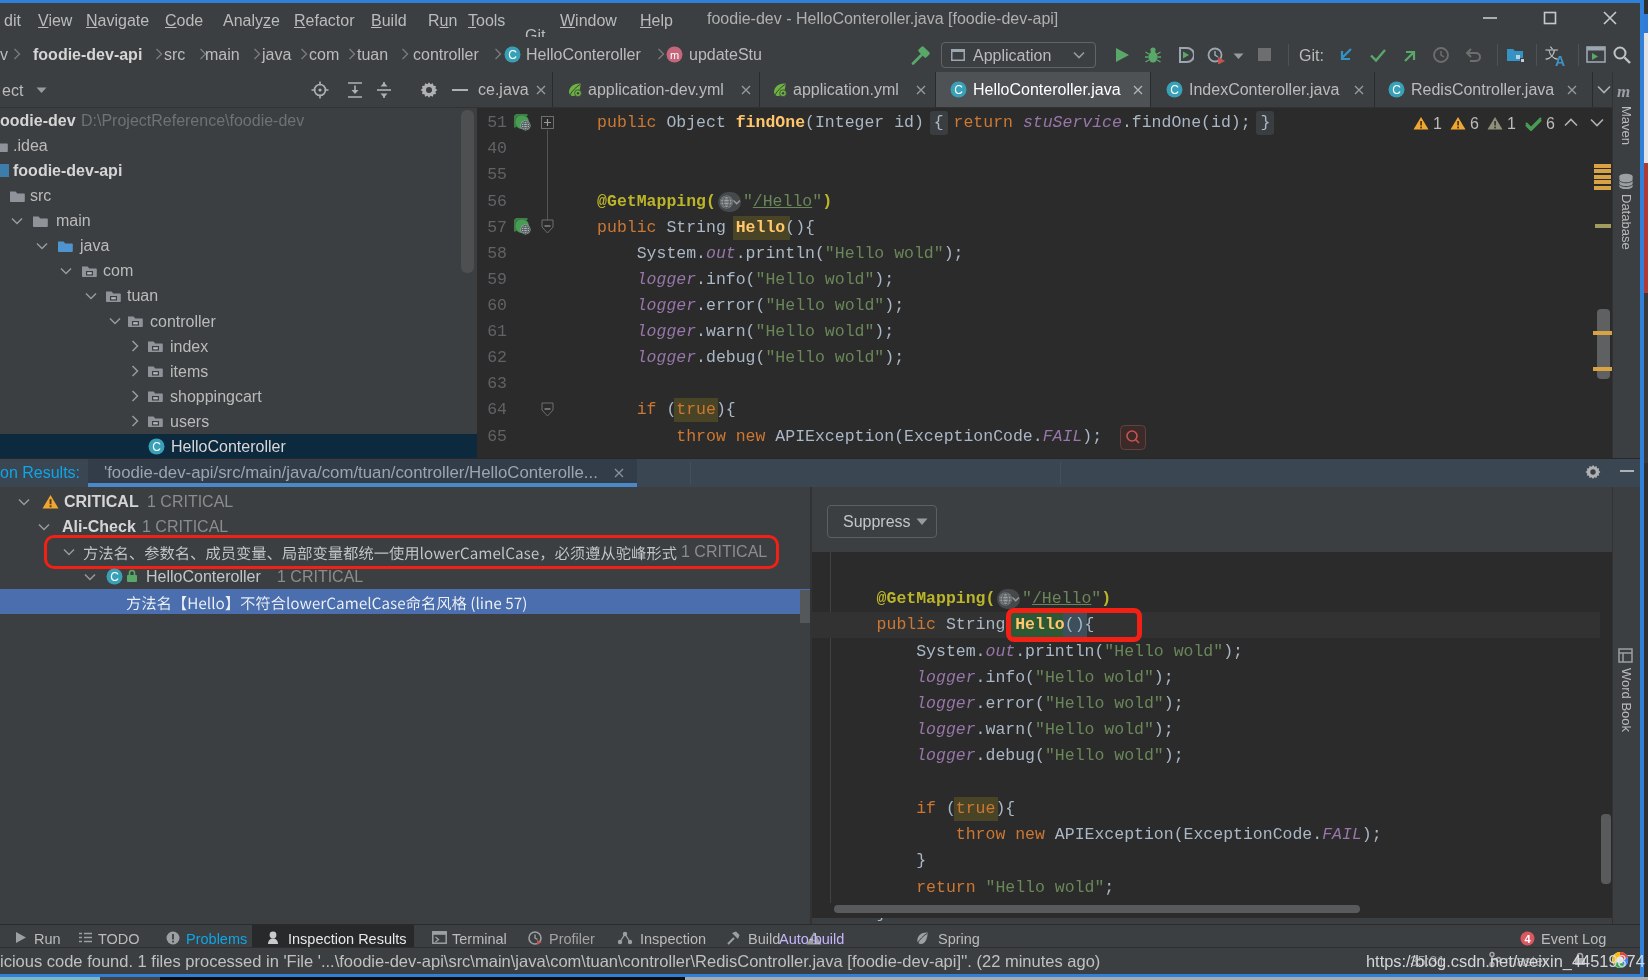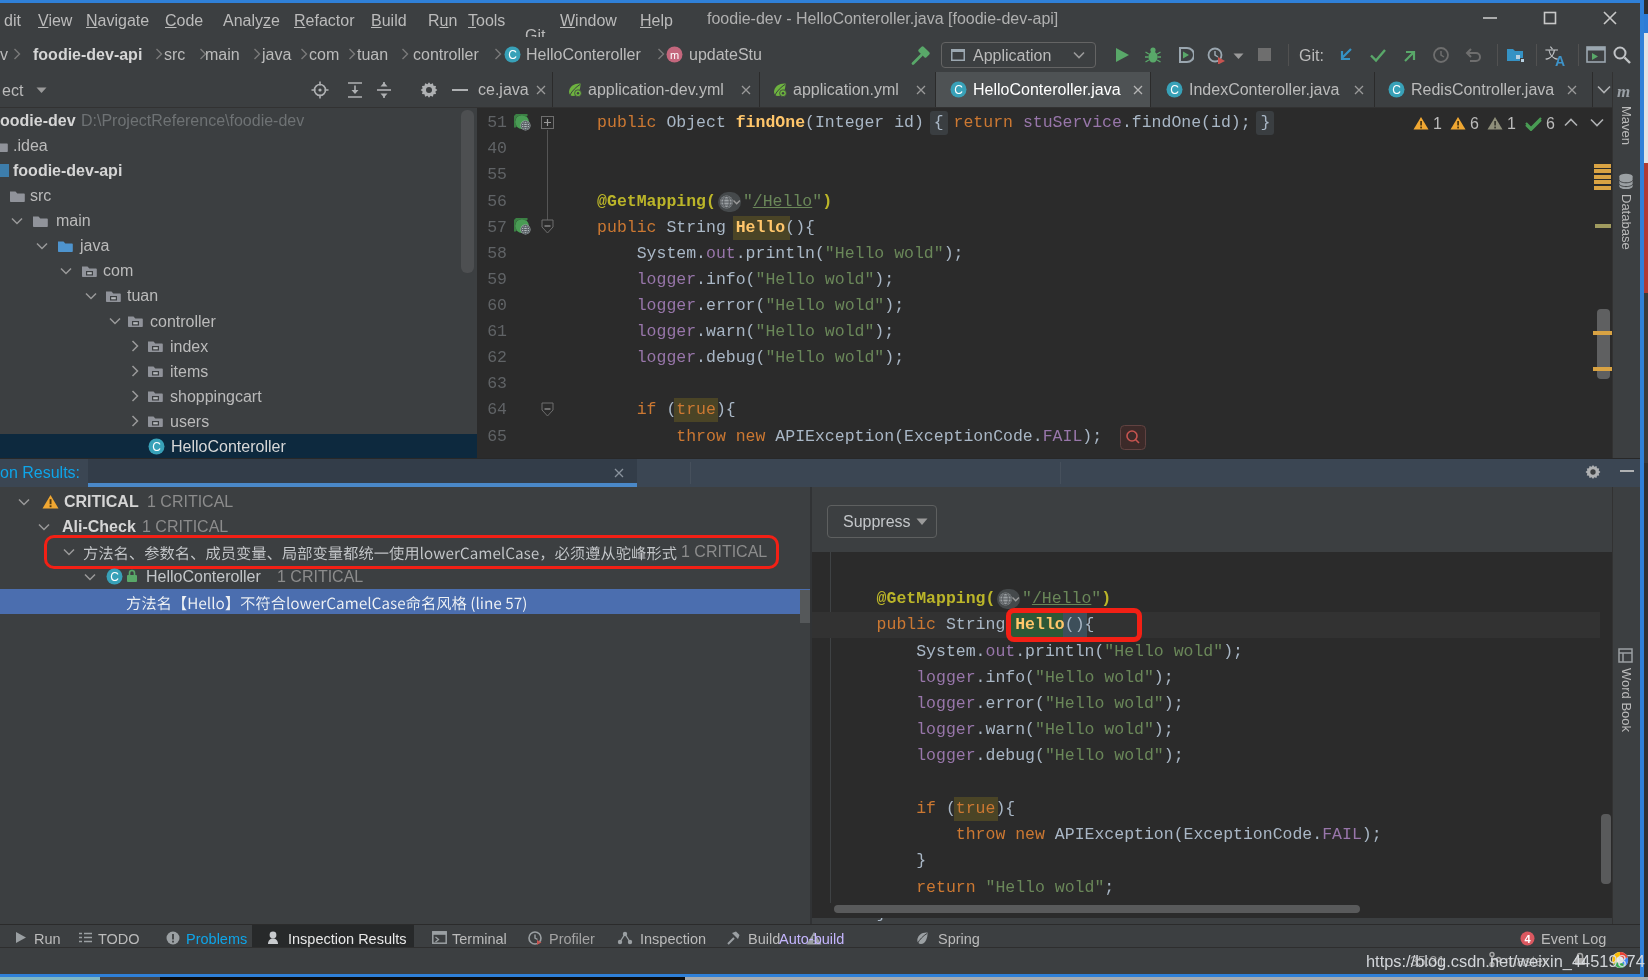--- a/index.html
+++ b/index.html
@@ -5,21 +5,21 @@
 #root{position:relative;width:1648px;height:980px;overflow:hidden;background:#2b2b2b;
  font-family:"Liberation Sans",sans-serif;-webkit-font-smoothing:antialiased;}
 .abs{position:absolute;}
 .ui{font:16px/1 "Liberation Sans",sans-serif;color:#bbbbbb;white-space:pre;}
 .cl{position:absolute;font:16.5px/26px "Liberation Mono",monospace;white-space:pre;color:#a9b7c6;}
 .gn{position:absolute;font:16.5px/26px "Liberation Mono",monospace;color:#606366;text-align:right;width:40px;}
 .k{color:#cc7832;}
 .s{color:#6a8759;}
 .an{color:#bbb529;font-weight:bold;}
 .m{color:#ffc66b;}
-.f{color:#9876aa;}
+.f{color:#9876aa;font-style:italic;}
 .b{font-weight:bold;}
 </style></head><body>
 <div id="root">
 <div class="abs" style="left:0;top:0;width:1640px;height:3px;background:#2f80d8"></div>
 <div class="abs" style="left:0;top:3px;width:1640px;height:34px;background:#3c3f41"></div>
 <div class="abs ui" style="left:4px;top:13px">dit</div>
 <div class="abs ui" style="left:38px;top:13px"><u>V</u>iew</div>
 <div class="abs ui" style="left:86px;top:13px"><u>N</u>avigate</div>
 <div class="abs ui" style="left:165px;top:13px"><u>C</u>ode</div>
 <div class="abs ui" style="left:223px;top:13px">Analy<u>z</u>e</div>
@@ -467,20 +467,21 @@
 <div class="abs" style="left:1619px;top:194px;font:13px 'Liberation Sans';color:#bbb;writing-mode:vertical-rl">Database</div>
 <svg class="abs" style="left:1618px;top:648px" width="15" height="15">
       <rect x="1" y="1" width="13" height="13" fill="none" stroke="#9ba0a3" stroke-width="1.5"></rect>
       <path d="M1 5h13M5 5v9" stroke="#9ba0a3" stroke-width="1.5"></path>
     </svg>
 <div class="abs" style="left:1619px;top:668px;font:13px 'Liberation Sans';color:#bbb;writing-mode:vertical-rl">Word Book</div>
 <div class="abs" style="left:0;top:458px;width:1640px;height:1px;background:#282828"></div>
 <div class="abs" style="left:0;top:459px;width:1640px;height:28px;background:#3b4653"></div>
 <div class="abs ui" style="left:0;top:465px;color:#0ea5e9">on Results:</div>
 <div class="abs" style="left:88px;top:459px;width:549px;height:28px;background:#333d49"></div>
+<div class="abs ui" style="left:104px;top:465px;color:#9aa5b0;font-size:16.8px">'foodie-dev-api/src/main/java/com/tuan/controller/HelloConterolle...</div>
 <svg class="abs" style="left:614px;top:468px" width="10" height="10">
       <path d="M1 1L9 9M9 1L1 9" stroke="#8a939d" stroke-width="1.3"></path>
     </svg>
 <div class="abs" style="left:88px;top:483px;width:549px;height:4px;background:#4a88c8"></div>
 <div class="abs" style="left:690px;top:462px;width:1px;height:22px;background:#46505c"></div>
 <div class="abs" style="left:1060px;top:462px;width:1px;height:22px;background:#46505c"></div>
 <svg class="abs" style="left:1585px;top:464px" width="16" height="16" viewBox="0 0 18 18">
       <path fill="#afb1b3" d="M9 1.2l1.5 2l2.4-.9l.6 2.4l2.5.3l-.6 2.4l2 1.6l-2 1.6l.6 2.4l-2.5.3l-.6 2.4l-2.4-.9l-1.5 2l-1.5-2l-2.4.9l-.6-2.4l-2.5-.3l.6-2.4l-2-1.6l2-1.6l-.6-2.4l2.5-.3l.6-2.4l2.4.9z"></path>
       <circle cx="9" cy="9" r="3" fill="#3c3f41"></circle>
     </svg>
@@ -622,20 +623,21 @@
 <path d="M3.5 12.5C5.5 8.5 9 5 13 2.5" stroke="#3c3f41" stroke-width="1" fill="none"></path>
     </svg>
 <div class="abs" style="left:938px;top:931px;font:14.5px 'Liberation Sans';color:#bbb;white-space:pre">Spring</div>
 <svg class="abs" style="left:1520px;top:931px" width="15" height="15">
       <circle cx="7.5" cy="7.5" r="7" fill="#db5860"></circle>
       <text x="7.5" y="11.5" font-size="11" font-weight="bold" fill="#fff" text-anchor="middle" font-family="Liberation Sans">4</text>
     </svg>
 <div class="abs" style="left:1541px;top:931px;font:14.5px 'Liberation Sans';color:#bbb;white-space:pre">Event Log</div>
 <div class="abs" style="left:0;top:947px;width:1640px;height:27px;background:#3c3f41"></div>
 <div class="abs" style="left:0;top:947px;width:1640px;height:1px;background:#2e2e2e"></div>
+<div class="abs" style="left:0;top:952px;font:16.5px 'Liberation Sans';color:#c0c0c0;white-space:pre">icious code found. 1 files processed in 'File '...\foodie-dev-api\src\main\java\com\tuan\controller\RedisController.java [foodie-dev-api]''. (22 minutes ago)</div>
 <div class="abs" style="left:1410px;top:953px;font:14px 'Liberation Sans';color:#9d9d9d">35:31</div>
 <svg class="abs" style="left:1488px;top:951px" width="14" height="17">
       <circle cx="4" cy="3.5" r="2" fill="none" stroke="#a8a8a8" stroke-width="1.4"></circle>
       <circle cx="4" cy="13.5" r="2" fill="none" stroke="#a8a8a8" stroke-width="1.4"></circle>
       <circle cx="10.5" cy="8.5" r="2" fill="none" stroke="#a8a8a8" stroke-width="1.4"></circle>
       <path d="M4 5.5v6M8.7 8.5H6a2 2 0 0 1-2-2" stroke="#a8a8a8" stroke-width="1.3" fill="none"></path>
     </svg>
 <div class="abs" style="left:1505px;top:953px;font:14px 'Liberation Sans';color:#9d9d9d">master</div>
 <svg class="abs" style="left:1574px;top:952px" width="12" height="14">
       <rect x="1" y="6" width="10" height="7" rx="1" fill="#a8a8a8"></rect>

